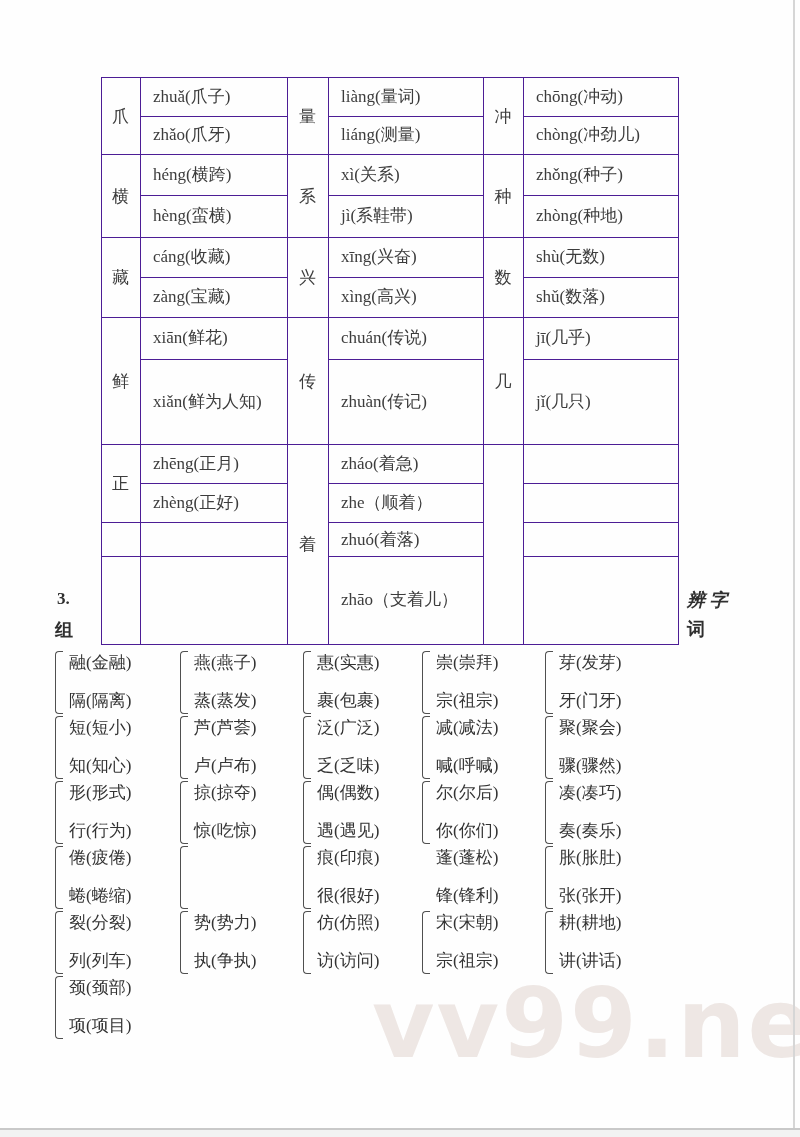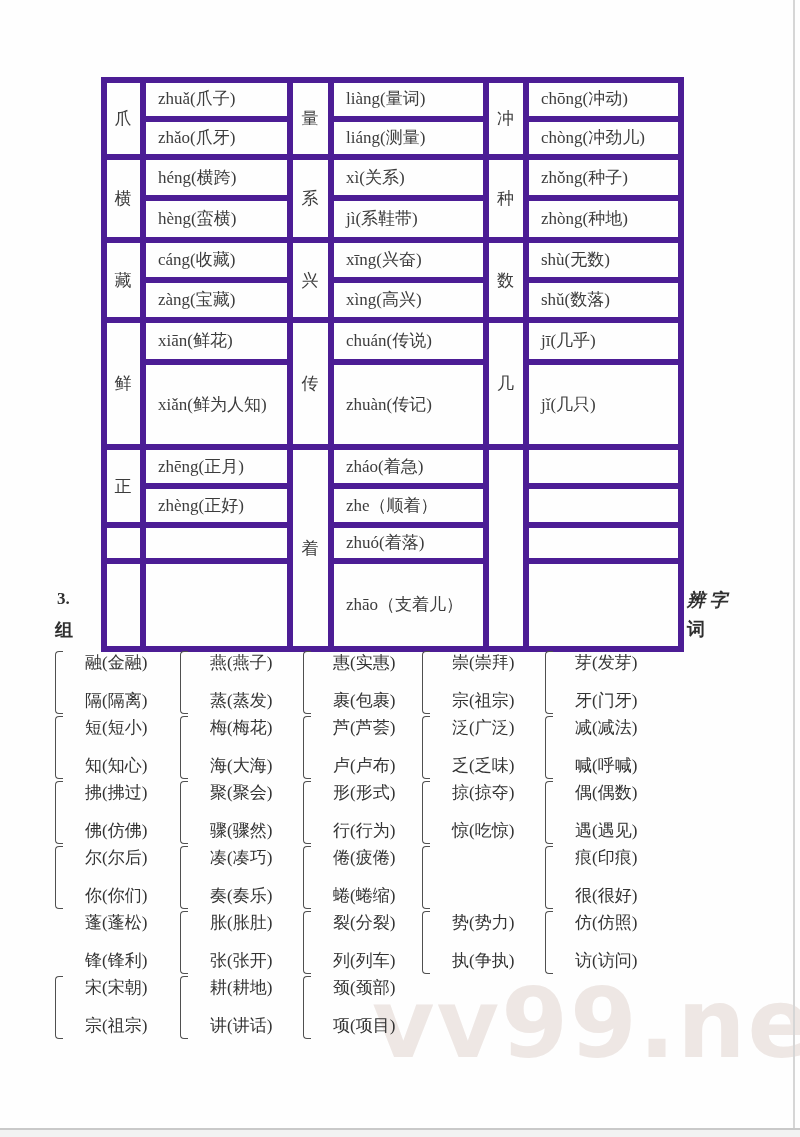--- a/index.html
+++ b/index.html
@@ -22,21 +22,21 @@
   
   .right-edge{position:absolute;top:0;left:793px;width:2px;height:1130px;background:#d6d6d6;z-index:3;}
   .bottom-edge{position:absolute;left:0;top:1128px;width:800px;height:2px;background:#c9c9c9;z-index:3;}
   .below-strip{position:absolute;left:0;top:1130px;width:800px;height:7px;background:#f2f2f2;z-index:3;}
   
   table.pron{
     position:absolute;left:101px;top:77px;z-index:1;
     border-collapse:collapse;table-layout:fixed;width:577px;
   }
   table.pron td{
-    border:6px solid #4c1d95;
+    border:1px solid #4c1d95;
     font-size:17px;color:#3c3c3c;
     overflow:hidden;
   }
   td.cc{text-align:center;font-size:19px;letter-spacing:1px;}
   td.pc{text-align:left;padding:0 4px 0 12px;line-height:1.9;}
   td.pc.tight{line-height:1.75;}
   td.pc.forcewrap{padding-right:18px;}
   
   .h-num{position:absolute;left:57px;top:589px;font-size:17px;font-weight:600;color:#2f2f2f;z-index:1;}
   .h-left{position:absolute;left:55px;top:618px;font-size:18px;font-weight:600;color:#2f2f2f;z-index:1;}
@@ -50,21 +50,21 @@
     grid-auto-rows:65px;
   }
   .pair{display:flex;align-items:flex-start;}
   .brace{
     flex:0 0 auto;width:7px;height:61px;margin:7px 6px 0 0;
     border:1px solid #4f4f4f;border-right:none;
     border-radius:4px 0 0 4px;
   }
   .brace.nobrace{visibility:hidden;}
   .pw{display:flex;flex-direction:column;}
-  .pw div{font-size:17px;line-height:38px;color:#333;white-space:nowrap;margin-left:16px;}
+  .pw div{font-size:17px;line-height:38px;color:#333;white-space:nowrap;}
 </style>
 </head>
 <body>
 
 <div class="page">
 
   <div class="watermark">vv99.net</div>
 
   <table class="pron">
     <colgroup>
@@ -207,53 +207,39 @@
     <div class="pair">
         <span class="brace"></span>
         <div class="pw">
           <div>短(短小)</div>
           <div>知(知心)</div>
         </div>
       </div>
     <div class="pair">
         <span class="brace"></span>
         <div class="pw">
-          <div>梅(梅花)</div>
-          <div>海(大海)</div>
-        </div>
-      </div>
-    <div class="pair">
-        <span class="brace"></span>
-        <div class="pw">
           <div>芦(芦荟)</div>
           <div>卢(卢布)</div>
         </div>
       </div>
     <div class="pair">
         <span class="brace"></span>
         <div class="pw">
           <div>泛(广泛)</div>
           <div>乏(乏味)</div>
         </div>
       </div>
     <div class="pair">
         <span class="brace"></span>
         <div class="pw">
           <div>减(减法)</div>
           <div>喊(呼喊)</div>
         </div>
       </div>
 
-    <div class="pair">
-        <span class="brace"></span>
-        <div class="pw">
-          <div>拂(拂过)</div>
-          <div>佛(仿佛)</div>
-        </div>
-      </div>
     <div class="pair">
         <span class="brace"></span>
         <div class="pw">
           <div>聚(聚会)</div>
           <div>骤(骤然)</div>
         </div>
       </div>
     <div class="pair">
         <span class="brace"></span>
         <div class="pw">

